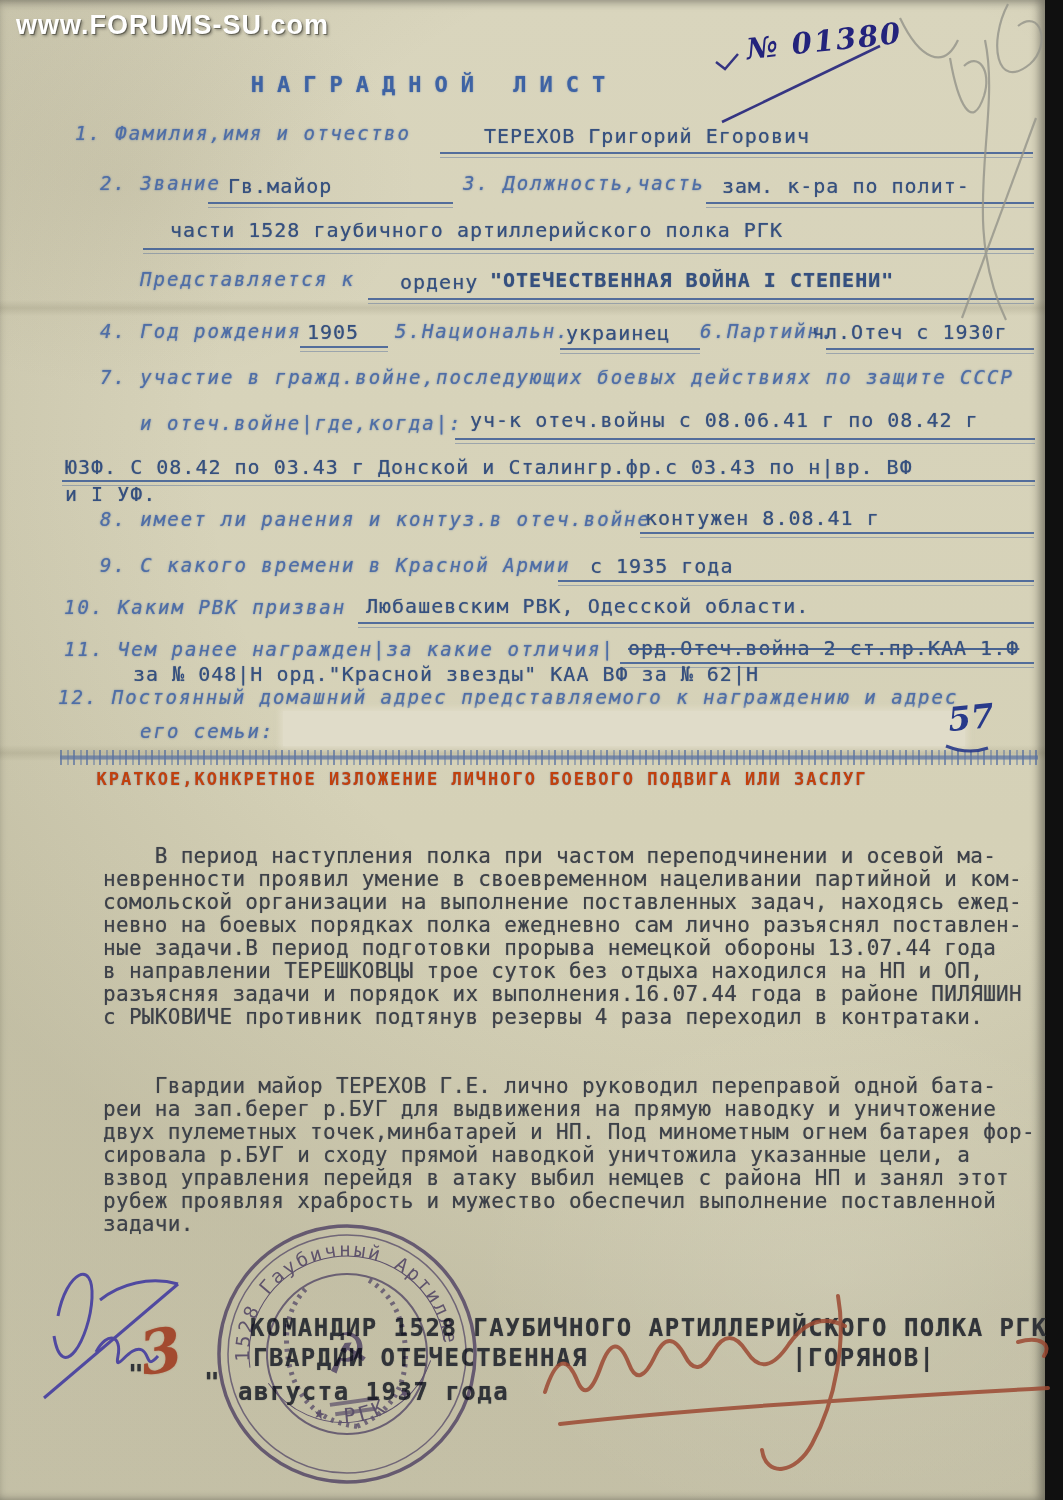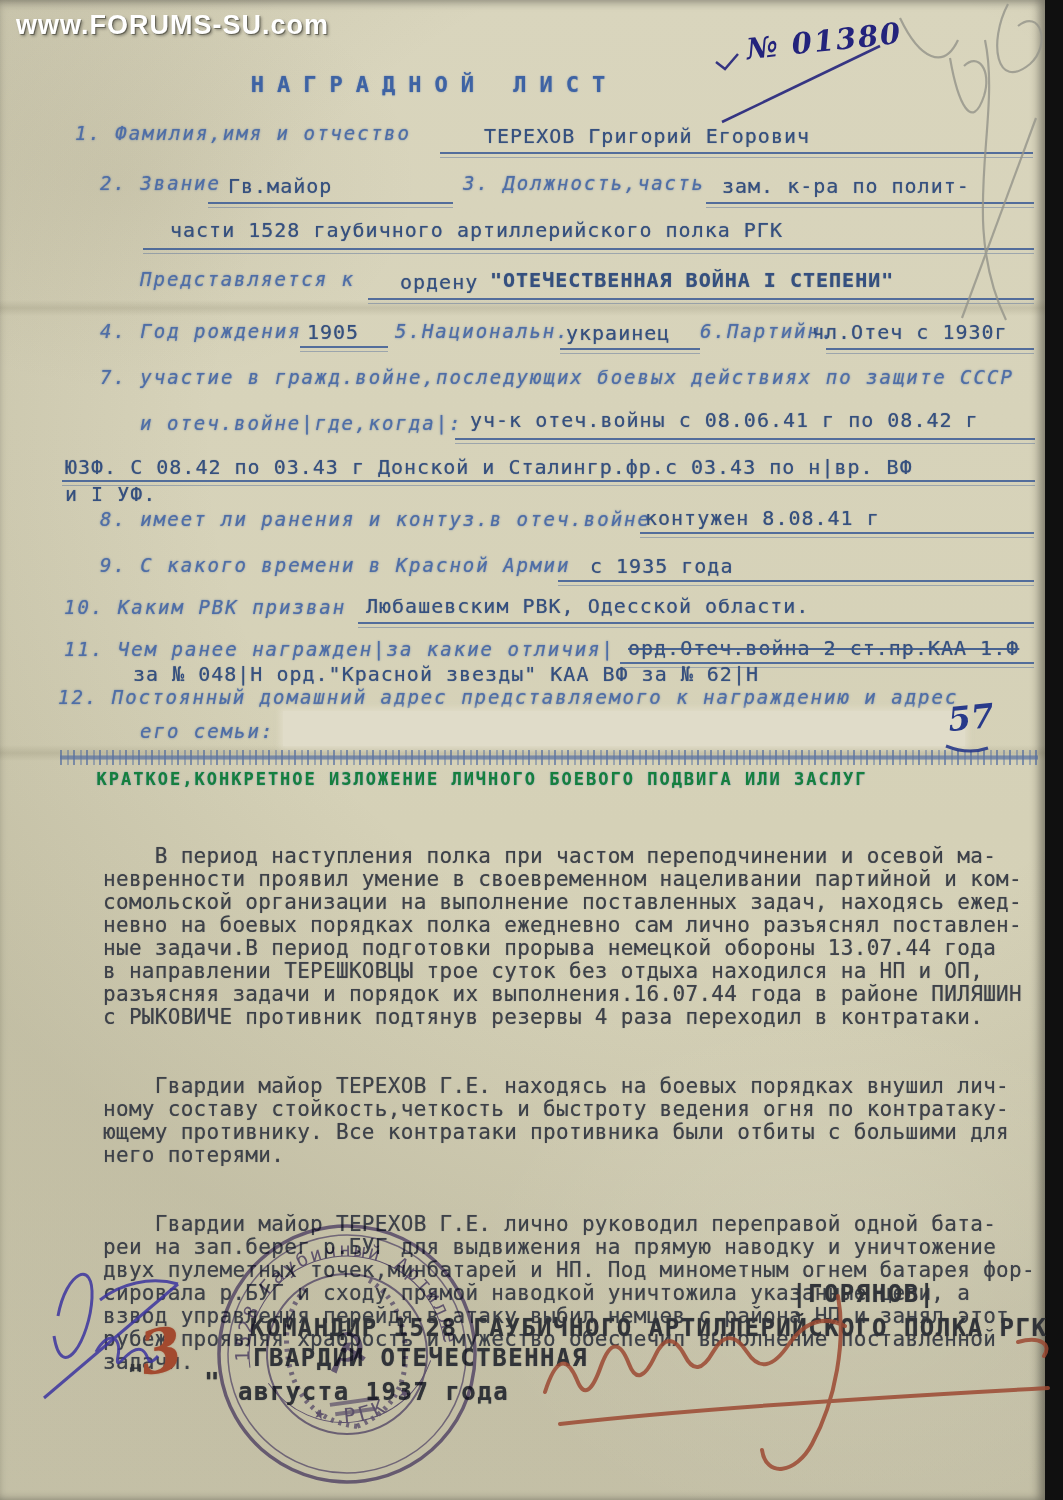--- a/index.html
+++ b/index.html
@@ -37,21 +37,21 @@
     text-shadow:0 0 1.5px rgba(62,99,164,.8);}
   #page-number{left:948px;top:698px;font-size:33px;color:#283a8a;
     transform:rotate(-6deg);font-weight:bold;}
   #erased-box{position:absolute;left:283px;top:711px;width:682px;height:35px;
     background:#e0dcc9;box-shadow:0 0 6px 3px rgba(224,220,201,.9);}
   #strike-band{position:absolute;left:60px;top:750px;width:978px;height:15px;opacity:.8;
     background:
       repeating-linear-gradient(90deg, rgba(66,96,158,.75) 0 2px, rgba(66,96,158,0) 2px 7px, rgba(66,96,158,.5) 7px 9px, rgba(66,96,158,0) 9px 13px),
       linear-gradient(rgba(66,96,158,0) 30%, rgba(66,96,158,.75) 42% 58%, rgba(66,96,158,0) 70%);}
   #citation-heading{left:0;top:769px;width:964px;text-align:center;font-size:17px;
-    color:#15803d;letter-spacing:2px;font-weight:bold;
+    color:#c2410c;letter-spacing:2px;font-weight:bold;
     text-shadow:0 0 1.4px rgba(75,109,168,.8);}
   #citation{left:103px;top:799px;width:935px;font-size:21px;line-height:23px;
     letter-spacing:.3px;}
   .para{white-space:pre;}
   .cmd{font-size:24px;font-weight:bold;letter-spacing:1.5px;color:#313439;
     text-shadow:0 0 1px rgba(49,52,57,.6);}
   #day-number{left:140px;top:1316px;font-size:60px;color:#a34a2f;font-weight:bold;
     transform:rotate(-10deg);text-shadow:0 0 1.5px rgba(163,74,47,.5);}
   svg{position:absolute;}
   #stamp{left:205px;top:1212px;mix-blend-mode:multiply;opacity:.85;}
@@ -133,36 +133,32 @@
 <div class="t" id="citation-heading">КРАТКОЕ,КОНКРЕТНОЕ ИЗЛОЖЕНИЕ ЛИЧНОГО БОЕВОГО ПОДВИГА ИЛИ ЗАСЛУГ</div>
 <div class="t body-ink" id="citation">
   <div class="para">    В период наступления полка при частом переподчинении и осевой ма-
 невренности проявил умение в своевременном нацеливании партийной и ком-
 сомольской организации на выполнение поставленных задач, находясь ежед-
 невно на боевых порядках полка ежедневно сам лично разъяснял поставлен-
 ные задачи.В период подготовки прорыва немецкой обороны 13.07.44 года
 в направлении ТЕРЕШКОВЦЫ трое суток без отдыха находился на НП и ОП,
 разъясняя задачи и порядок их выполнения.16.07.44 года в районе ПИЛЯШИН
 с РЫКОВИЧЕ противник подтянув резервы 4 раза переходил в контратаки.</div>
-  <div class="para">    Гвардии майор ТЕРЕХОВ Г.Е. находясь на боевых порядках внушил лич-
-ному составу стойкость,четкость и быстроту ведения огня по контратаку-
-ющему противнику. Все контратаки противника были отбиты с большими для
-него потерями.</div>
   <div class="para">    Гвардии майор ТЕРЕХОВ Г.Е. лично руководил переправой одной бата-
 реи на зап.берег р.БУГ для выдвижения на прямую наводку и уничтожение
 двух пулеметных точек,минбатарей и НП. Под минометным огнем батарея фор-
 сировала р.БУГ и сходу прямой наводкой уничтожила указанные цели, а
 взвод управления перейдя в атаку выбил немцев с района НП и занял этот
 рубеж проявляя храбрость и мужество обеспечил выполнение поставленной
 задачи.</div>
 </div>
 
 <div class="t cmd" style="left:250px;top:1314px">КОМАНДИР 1528 ГАУБИЧНОГО АРТИЛЛЕРИЙСКОГО ПОЛКА РГК</div>
 <div class="t cmd" style="left:253px;top:1344px">ГВАРДИИ ОТЕЧЕСТВЕННАЯ</div>
-<div class="t cmd" style="left:792px;top:1280px">|ГОРЯНОВ|</div>
+<div class="t cmd" style="left:792px;top:1344px">|ГОРЯНОВ|</div>
 <div class="t cmd" style="left:128px;top:1360px;font-size:26px">"</div>
 <div class="t hand" id="day-number">3</div>
 <div class="t cmd" style="left:204px;top:1368px;font-size:26px">"</div>
 <div class="t cmd" style="left:238px;top:1378px">августа 1937 года</div>
 
 <svg id="stamp" width="285" height="285" viewBox="0 0 285 285">
   <g transform="rotate(-8 142 142)" fill="none" stroke="#5d4d92">
     <circle cx="142" cy="142" r="128" stroke-width="3.5" opacity=".9"></circle>
     <circle cx="142" cy="142" r="119" stroke-width="1.5" opacity=".8"></circle>
     <circle cx="142" cy="142" r="80" stroke-width="2" opacity=".85"></circle>

